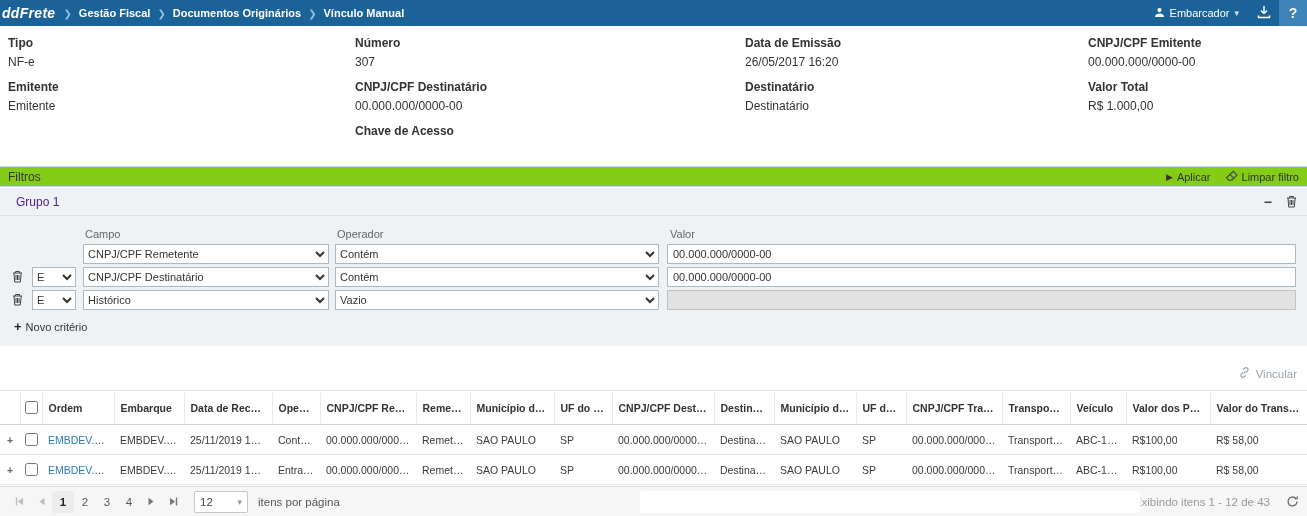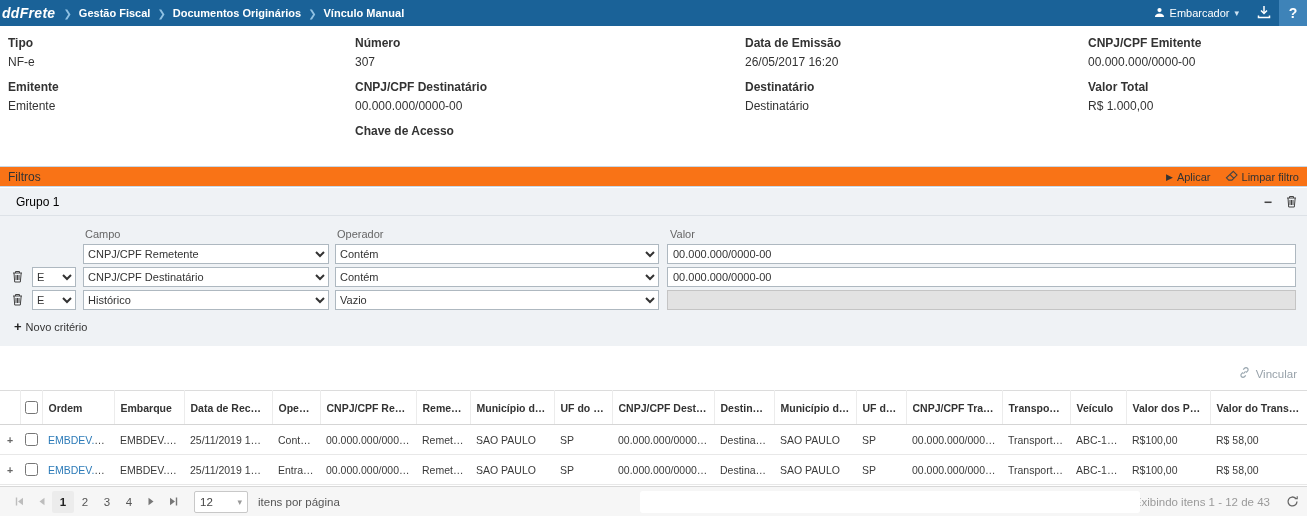--- a/index.html
+++ b/index.html
@@ -19,30 +19,30 @@
   .help-btn { width:28px; height:100%; background:#3E83B8; display:flex; align-items:center; justify-content:center; font-weight:bold; font-size:14px; cursor:pointer; }
 
   
   .details { position:absolute; top:26px; left:0; right:0; height:140px; background:#fff; padding:10px 8px 0 8px; }
   .d-grid { display:grid; grid-template-columns:347px 390px 343px 1fr; grid-row-gap:11px; }
   .d-cell .lbl { font-weight:bold; font-size:12px; color:#333; margin-bottom:5px; }
   .d-cell .val { font-size:12px; color:#333; word-break:break-all; }
   .span3 { grid-column: 2 / 5; }
 
   
-  .filters-bar { position:absolute; top:166px; left:0; right:0; height:21px; background:#f97316; border-top:1px solid #C6D8E7; border-bottom:1px solid #C6D8E7; display:flex; align-items:center; padding:0 8px;gap:38px; }
+  .filters-bar { position:absolute; top:166px; left:0; right:0; height:21px; background:#84cc16; border-top:1px solid #C6D8E7; border-bottom:1px solid #C6D8E7; display:flex; align-items:center; padding:0 8px;gap:38px; }
   .filters-title { font-size:12px; color:#333; }
   .filters-actions { margin-left:auto; display:flex; align-items:center; gap:14px; }
   .f-btn { display:flex; align-items:center; gap:4px; font-size:11px; color:#333; cursor:pointer; }
   .play-ico { font-size:9px; color:#333; }
 
   
   .group-area { position:absolute; top:188px; left:0; right:0; height:158px; background:#EFF2F5; }
   .group-head { position:absolute; top:0; left:0; right:0; height:28px; border-bottom:1px solid #DDE2E7; display:flex; align-items:center; padding:0 10px 0 16px; }
-  .group-title { font-size:12px; color:#000000; }
+  .group-title { font-size:12px; color:#4c1d95; }
   .group-head-icons { margin-left:auto; display:flex; align-items:center; gap:14px; }
   .minus-ico { font-size:14px; font-weight:bold; color:#444; cursor:pointer; line-height:1; }
   .trash-btn { cursor:pointer; display:inline-flex; }
   .col-lbl { position:absolute; top:40px; font-size:11px; color:#666;text-align:center; }
   .lbl-campo { left:85px; } .lbl-oper { left:337px; } .lbl-valor { left:670px; }
   .f-row { position:absolute; left:0; right:0; height:20px; }
   .f-row .trash { position:absolute; left:12px; top:3px; }
   .f-row select, .f-row input { height:20px; font-size:11px; font-family:"Liberation Sans",sans-serif; color:#333; border:1px solid #AEB8C0; background:#fff; }
   .sel-conj { position:absolute; left:32px; width:44px; }
   .sel-campo { position:absolute; left:83px; width:246px; }

